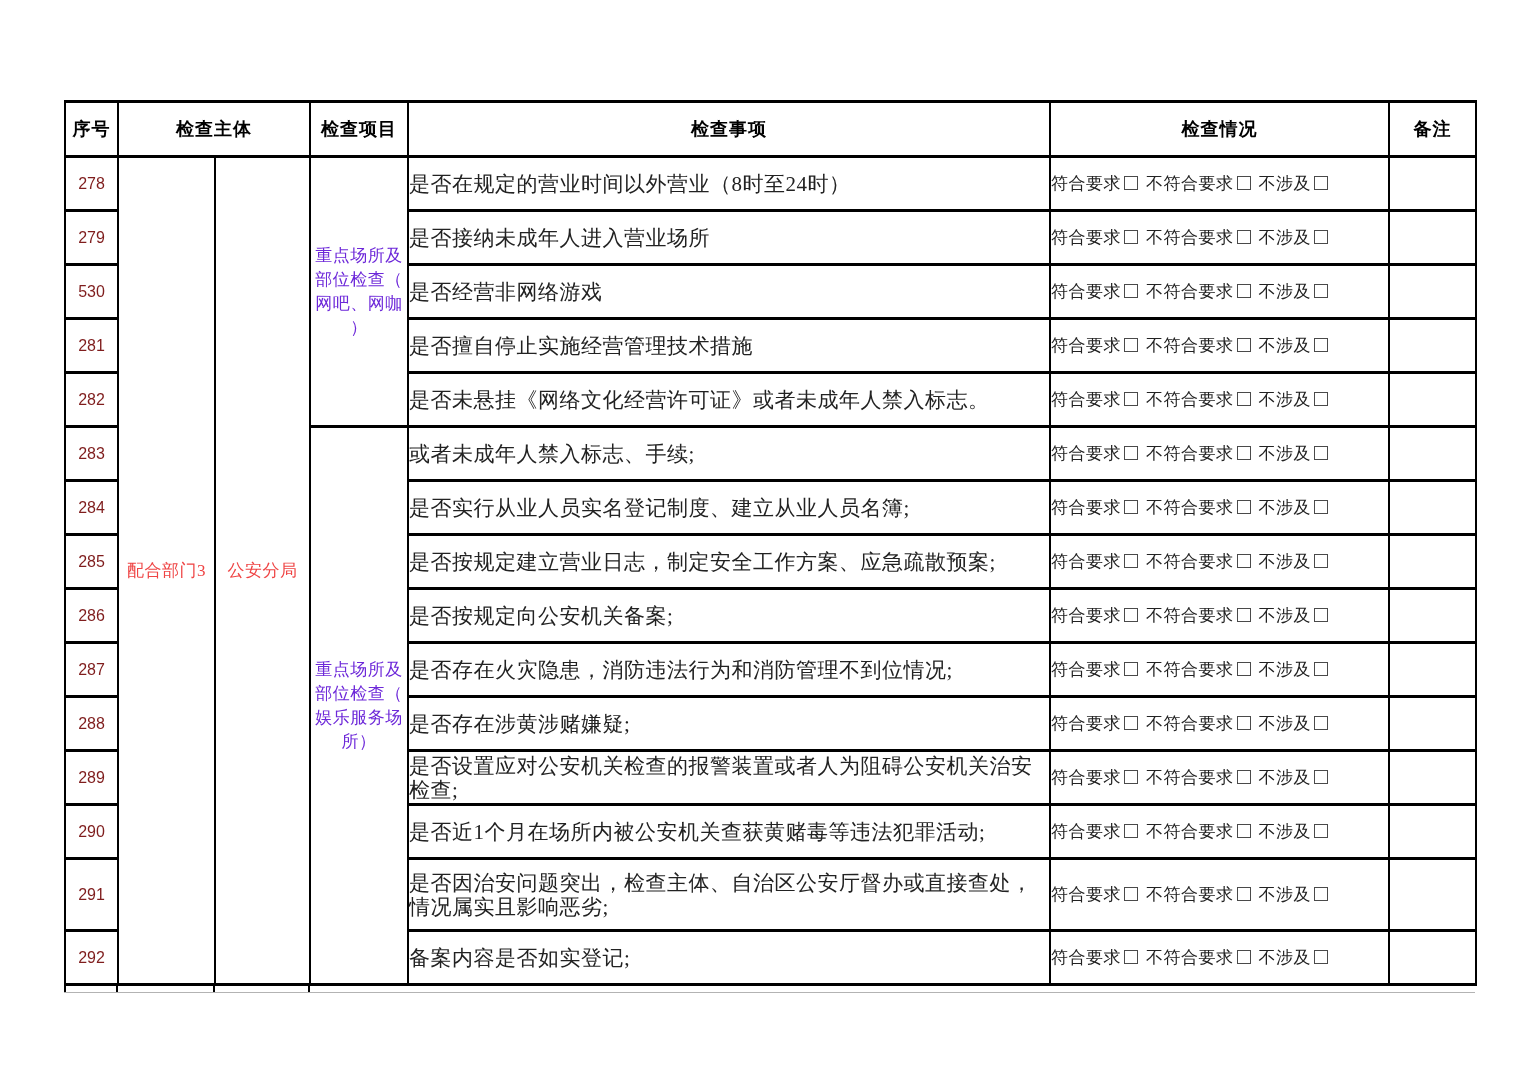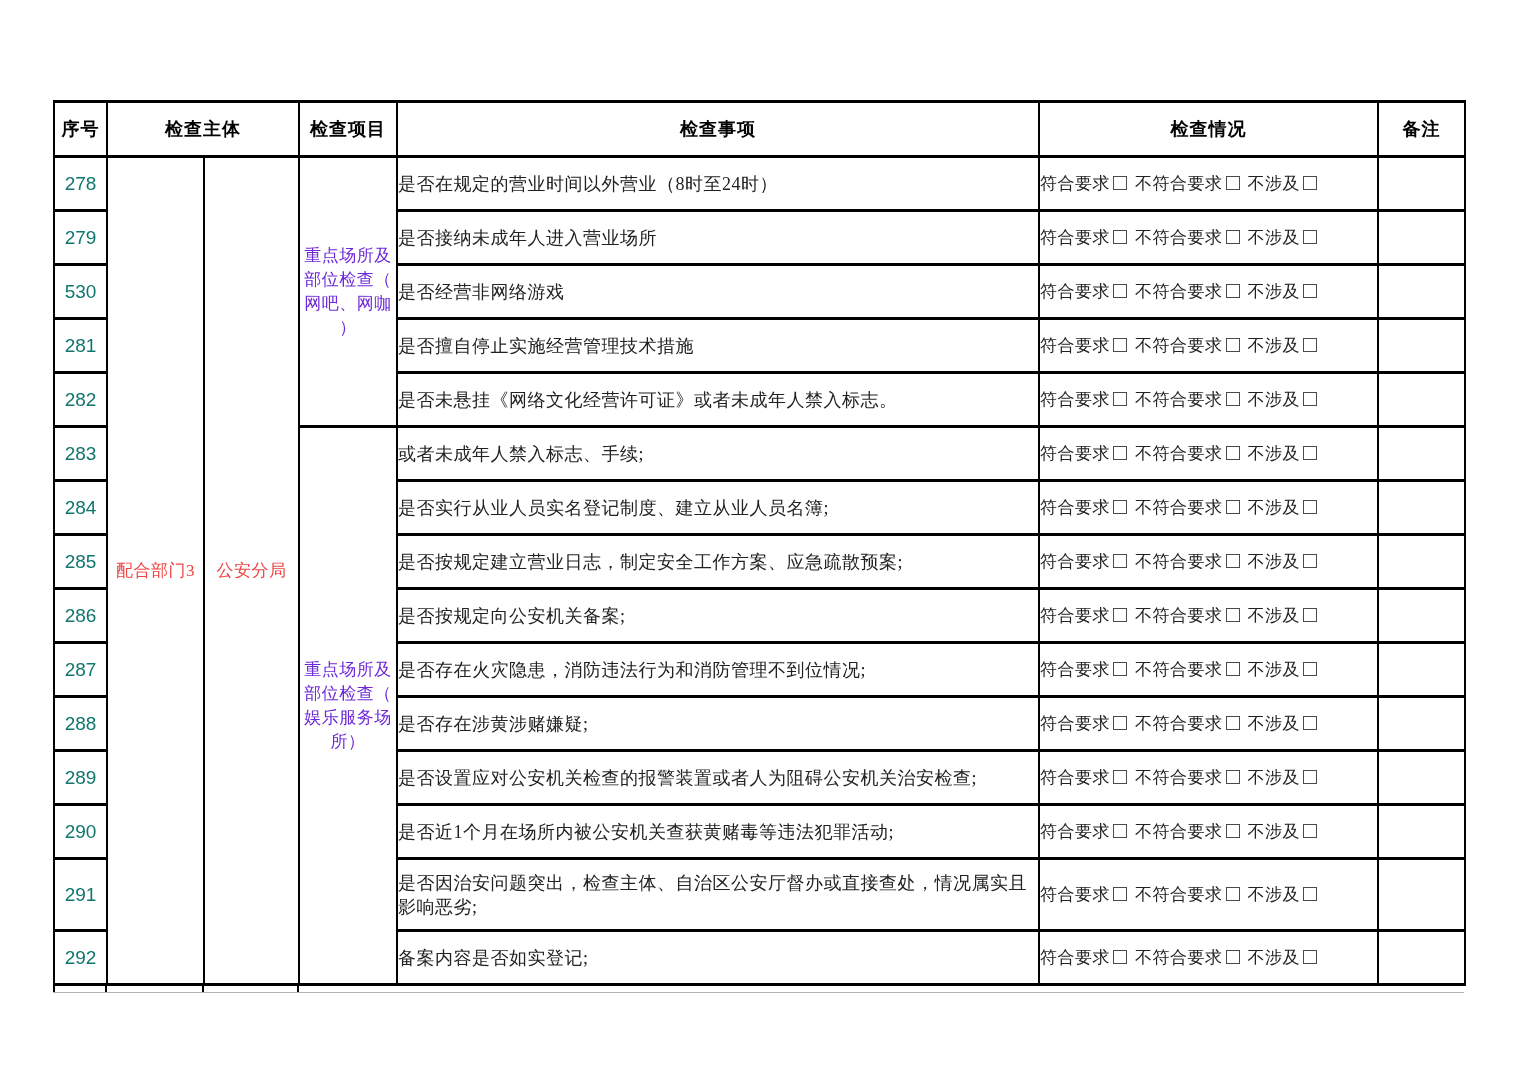--- a/index.html
+++ b/index.html
@@ -6,21 +6,21 @@
   body{
     width:1520px;height:1074px;
     background:#ffffff;
     position:relative;
     overflow:hidden;
     font-family:"Liberation Serif","DejaVu Serif",serif;
     color:#222222;
   }
   .table-wrap{
     position:absolute;
-    left:53px;top:100px;
+    left:64px;top:100px;
     width:1411px;
   }
   table.checklist{
     table-layout:fixed;
     width:1411px;
     border-collapse:collapse;
     background:#ffffff;
   }
   table.checklist td,table.checklist th{
     border:2px solid #000000;
@@ -36,42 +36,42 @@
   th{
     font-family:"Liberation Sans","DejaVu Sans",sans-serif;
     font-weight:700;
     font-size:18px;
     color:#000000;
     text-align:center;
     letter-spacing:1px;
   }
   td.no{
     font-family:"Liberation Sans","DejaVu Sans",sans-serif;
-    font-size:19px;
-    color:#0f766e;
+    font-size:16px;
+    color:#7f1d1d;
     text-align:center;
   }
   td.dept,td.bureau{
     font-size:17px;
     letter-spacing:0.5px;
     text-align:center;
     color:#ef4444;
   }
   td.proj{
     font-size:17px;
     letter-spacing:0.5px;
     text-align:center;
     line-height:24px;
     padding:0 12px;
     line-break:anywhere;
     word-break:break-all;
     color:#6d28d9;
   }
   td.item{
-    font-size:18px;
+    font-size:21px;
     letter-spacing:0.5px;
     text-align:left;
     padding:2px 8px 2px 5px;
     line-height:24px;
     color:#222222;
   }
   td.status{
     font-size:17px;
     letter-spacing:0.5px;
     text-align:left;

